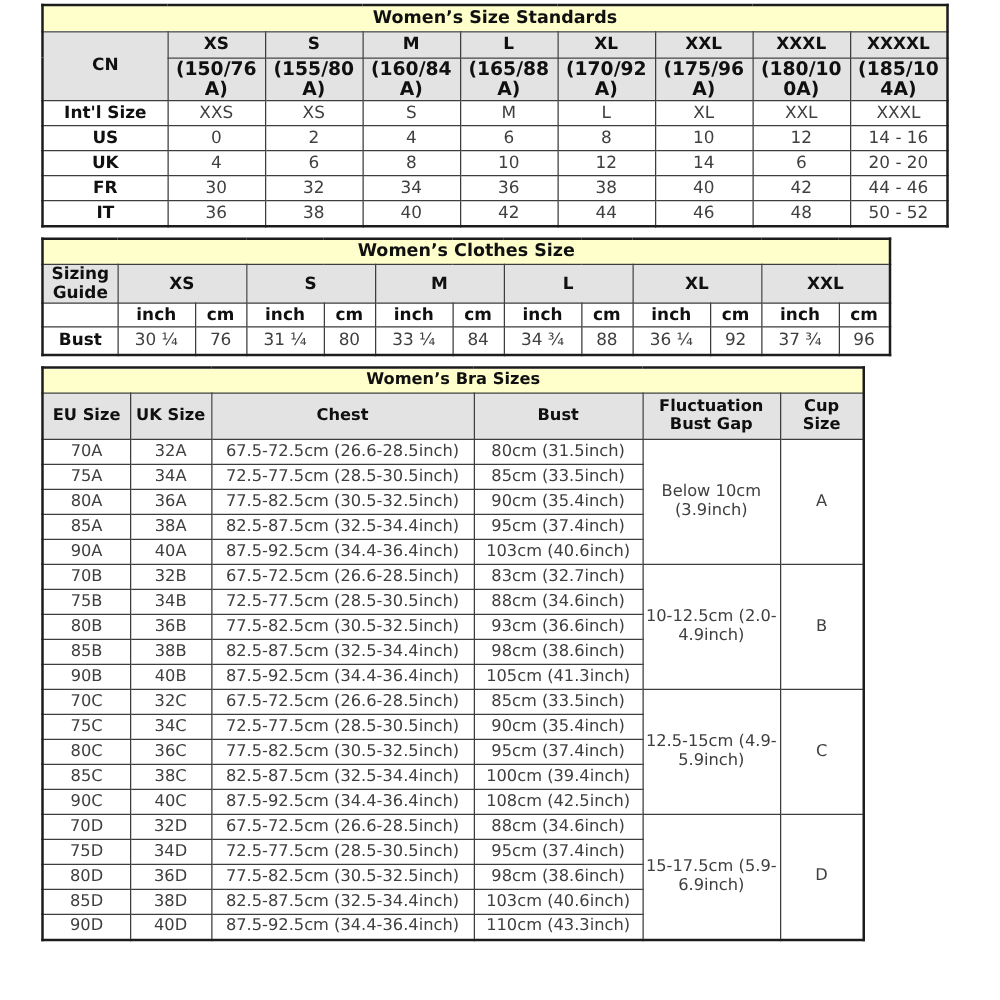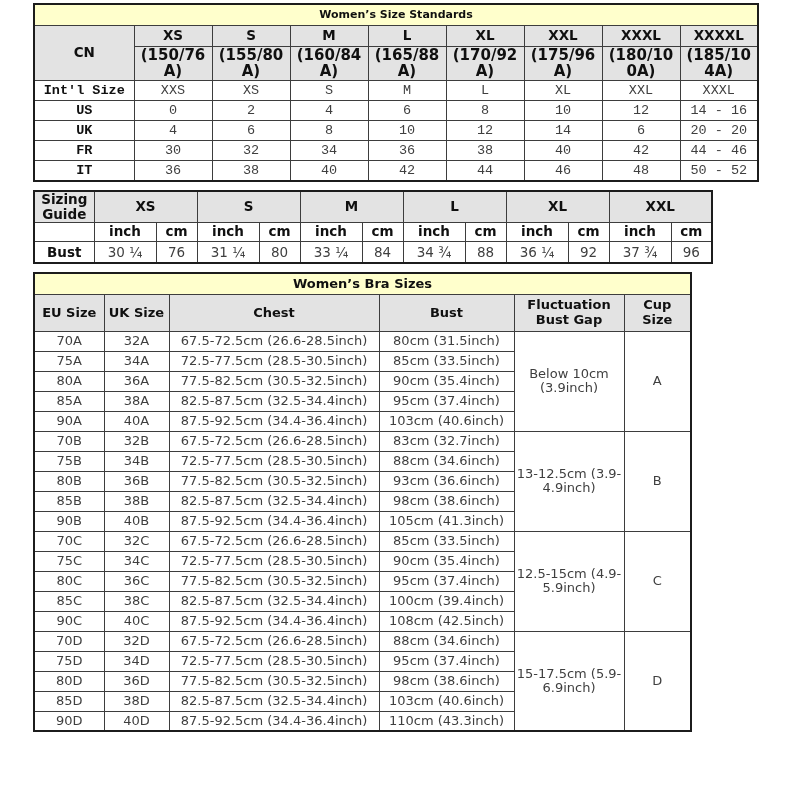--- a/index.html
+++ b/index.html
@@ -23,26 +23,26 @@
     padding: 0 2px;
     overflow: hidden;
     line-height: 1.12;
     font-size: 13.5px;
     font-weight: normal;
     color: #3f3f3f;
     background: #ffffff;
   }
   th { font-weight: bold; color: #101010; }
   .gray { background: #e3e3e3; }
-  .title-cell { background: #ffffcc; font-size: 11px; font-weight: bold; color: #101010; }
+  .title-cell { background: #ffffcc; font-size: 14px; font-weight: bold; color: #101010; }
   tr.title-row { height: 21px; }
   
   tr.t1-size-row { height: 21px; }
   tr.t1-code-row { height: 31px; }
-  tr.t1-data-row { height: 20px; font-family: Liberation Mono, monospace; }
+  tr.t1-data-row { height: 20px; }
   .code-cell { word-break: break-all; font-size: 15px; }
   
   tr.t2-size-row { height: 28px; }
   tr.t2-unit-row { height: 19px; }
   tr.t2-data-row { height: 22px; }
   .sizing-guide-cell { word-break: break-word; text-align: center; }
   
   tr.t3-header-row { height: 37px; margin-top: 20px; }
   tr.t3-data-row { height: 20px; }
   #bra-table th, #bra-table td { font-size: 13px; }
@@ -154,20 +154,23 @@
       <col style="width: 62px;">
       <col style="width: 41px;">
       <col style="width: 62px;">
       <col style="width: 41px;">
       <col style="width: 62px;">
       <col style="width: 41px;">
       <col style="width: 62px;">
       <col style="width: 41px;">
     </colgroup>
     <tbody>
+      <tr class="title-row">
+        <th class="title-cell" colspan="13">Women’s Clothes Size</th>
+      </tr>
       <tr class="t2-size-row">
         <th class="gray sizing-guide-cell">Sizing Guide</th>
         <th class="gray" colspan="2">XS</th>
         <th class="gray" colspan="2">S</th>
         <th class="gray" colspan="2">M</th>
         <th class="gray" colspan="2">L</th>
         <th class="gray" colspan="2">XL</th>
         <th class="gray" colspan="2">XXL</th>
       </tr>
       <tr class="t2-unit-row">
@@ -253,21 +256,21 @@
         <td>90A</td>
         <td>40A</td>
         <td>87.5-92.5cm (34.4-36.4inch)</td>
         <td>103cm (40.6inch)</td>
       </tr>
       <tr class="t3-data-row">
         <td>70B</td>
         <td>32B</td>
         <td>67.5-72.5cm (26.6-28.5inch)</td>
         <td>83cm (32.7inch)</td>
-        <td rowspan="5">13-12.5cm (3.9-4.9inch)</td>
+        <td rowspan="5">10-12.5cm (2.0-4.9inch)</td>
         <td rowspan="5">B</td>
       </tr>
       <tr class="t3-data-row">
         <td>75B</td>
         <td>34B</td>
         <td>72.5-77.5cm (28.5-30.5inch)</td>
         <td>88cm (34.6inch)</td>
       </tr>
       <tr class="t3-data-row">
         <td>80B</td>

